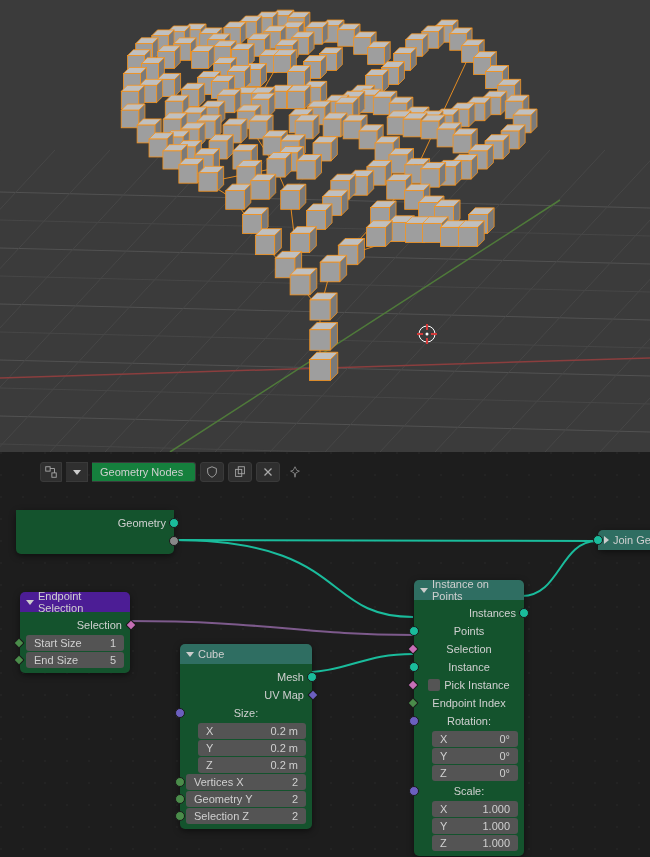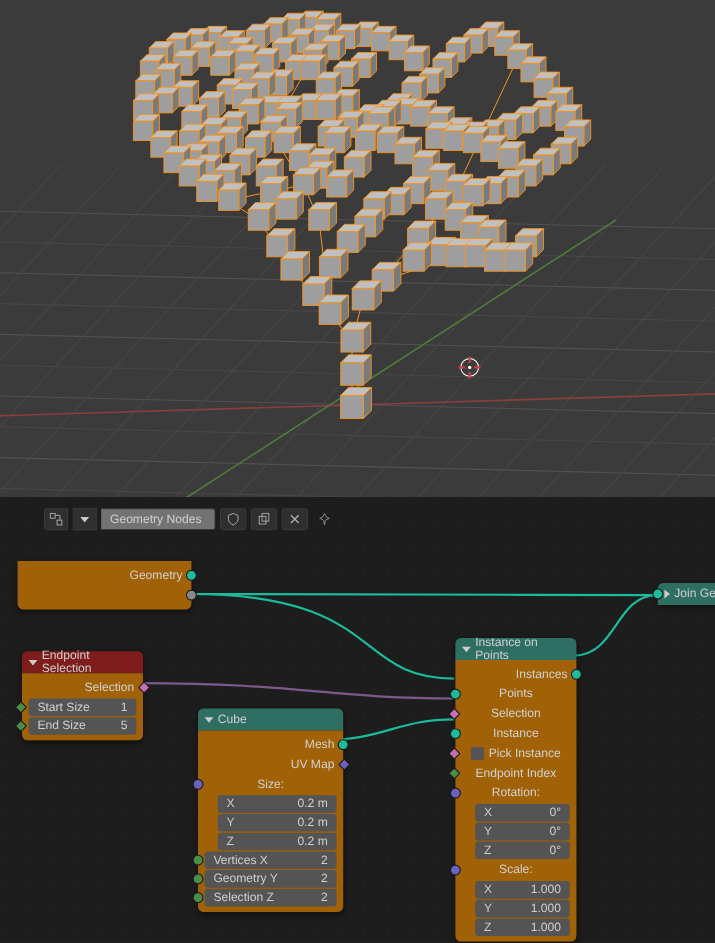--- a/index.html
+++ b/index.html
@@ -16,43 +16,43 @@
   .axis-r { stroke:#8b3e3e; stroke-width:1.5; }
   .axis-g { stroke:#4f7a3a; stroke-width:1.5; }
   .cursor-ring { fill:none; stroke:#fff; stroke-width:1; }
   .cursor-dash { stroke:#d43a3a; stroke-width:2; }
   
   .nodes { position:absolute; left:0; top:452px; width:650px; height:405px; background:#1d1d1d; }
   .nodes svg.bg { position:absolute; inset:0; }
   .toolbar { position:absolute; left:40px; top:8px; height:24px; display:flex; align-items:center; gap:4px; }
   .tb-btn { background:#2f2f2f; border:1px solid #3a3a3a; border-radius:3px; height:20px; display:flex; align-items:center; justify-content:center; padding:0 4px; }
   .tb-dd { background:#2f2f2f; border:1px solid #3a3a3a; border-radius:3px 0 0 3px; height:20px; width:22px; display:flex; align-items:center; justify-content:center; }
-  .tb-name { background:#737373; border:1px solid #3a3a3a; border-left:none; border-radius:0 3px 3px 0; height:20px; padding:0 8px; display:flex; align-items:center; min-width:104px; }
+  .tb-name { background:#15803d; border:1px solid #3a3a3a; border-left:none; border-radius:0 3px 3px 0; height:20px; padding:0 8px; display:flex; align-items:center; min-width:104px; }
   .icon { width:14px; height:14px; display:block; }
   
   .node { position:absolute; border-radius:5px; box-shadow:0 2px 6px rgba(0,0,0,.5); }
   .node-header { height:20px; border-radius:5px 5px 0 0; display:flex; align-items:center; padding:0 6px; gap:4px; font-weight:500; color:#e8e8e8; }
-  .node-body { background:#a16207; border-radius:0 0 5px 5px; padding:4px 0; }
+  .node-body { background:#14532d; border-radius:0 0 5px 5px; padding:4px 0; }
   .row { height:18px; display:flex; align-items:center; padding:0 8px; position:relative; }
   .row.right { justify-content:flex-end; }
   .row.left  { justify-content:center; }
   .slider { background:#545454; border-radius:3px; height:16px; margin:1px 6px; display:flex; align-items:center; justify-content:space-between; padding:0 8px; position:relative; }
   .slider.inset { margin-left:18px; }
   .check { width:12px; height:12px; background:#545454; border-radius:2px; margin-right:4px; }
   .socket { position:absolute; width:10px; height:10px; border-radius:50%; border:1px solid #1a1a1a; }
   .socket.dia { border-radius:1px; transform:rotate(45deg); width:8px; height:8px; }
   .socket.l { left:-5px; }
   .socket.r { right:-5px; }
   .sk-geom { background:#1abc9c; }
   .sk-bool { background:#c66fb6; }
   .sk-int  { background:#4a8c4a; }
   .sk-vec  { background:#6b5fbf; }
   .sk-mesh { background:#1abc9c; }
   .sk-gray { background:#888; }
-  .hdr-red   { background:#7f1d1d; }
+  .hdr-red   { background:#4c1d95; }
   .hdr-teal  { background:#2f6e62; }
   .hdr-dark  { background:#2a2a2a; }
   .collapse-chev { width:0; height:0; border-left:4px solid transparent; border-right:4px solid transparent; border-top:5px solid #ccc; }
   .collapse-chev.r { border-top:4px solid transparent; border-bottom:4px solid transparent; border-left:5px solid #ccc; border-right:none; }
   .link { stroke-width:2; fill:none; }
   .lk-geom { stroke:#1abc9c; }
   .lk-bool { stroke:#7d5a8c; stroke-dasharray:none; }
 </style>
 </head>
 <body>

